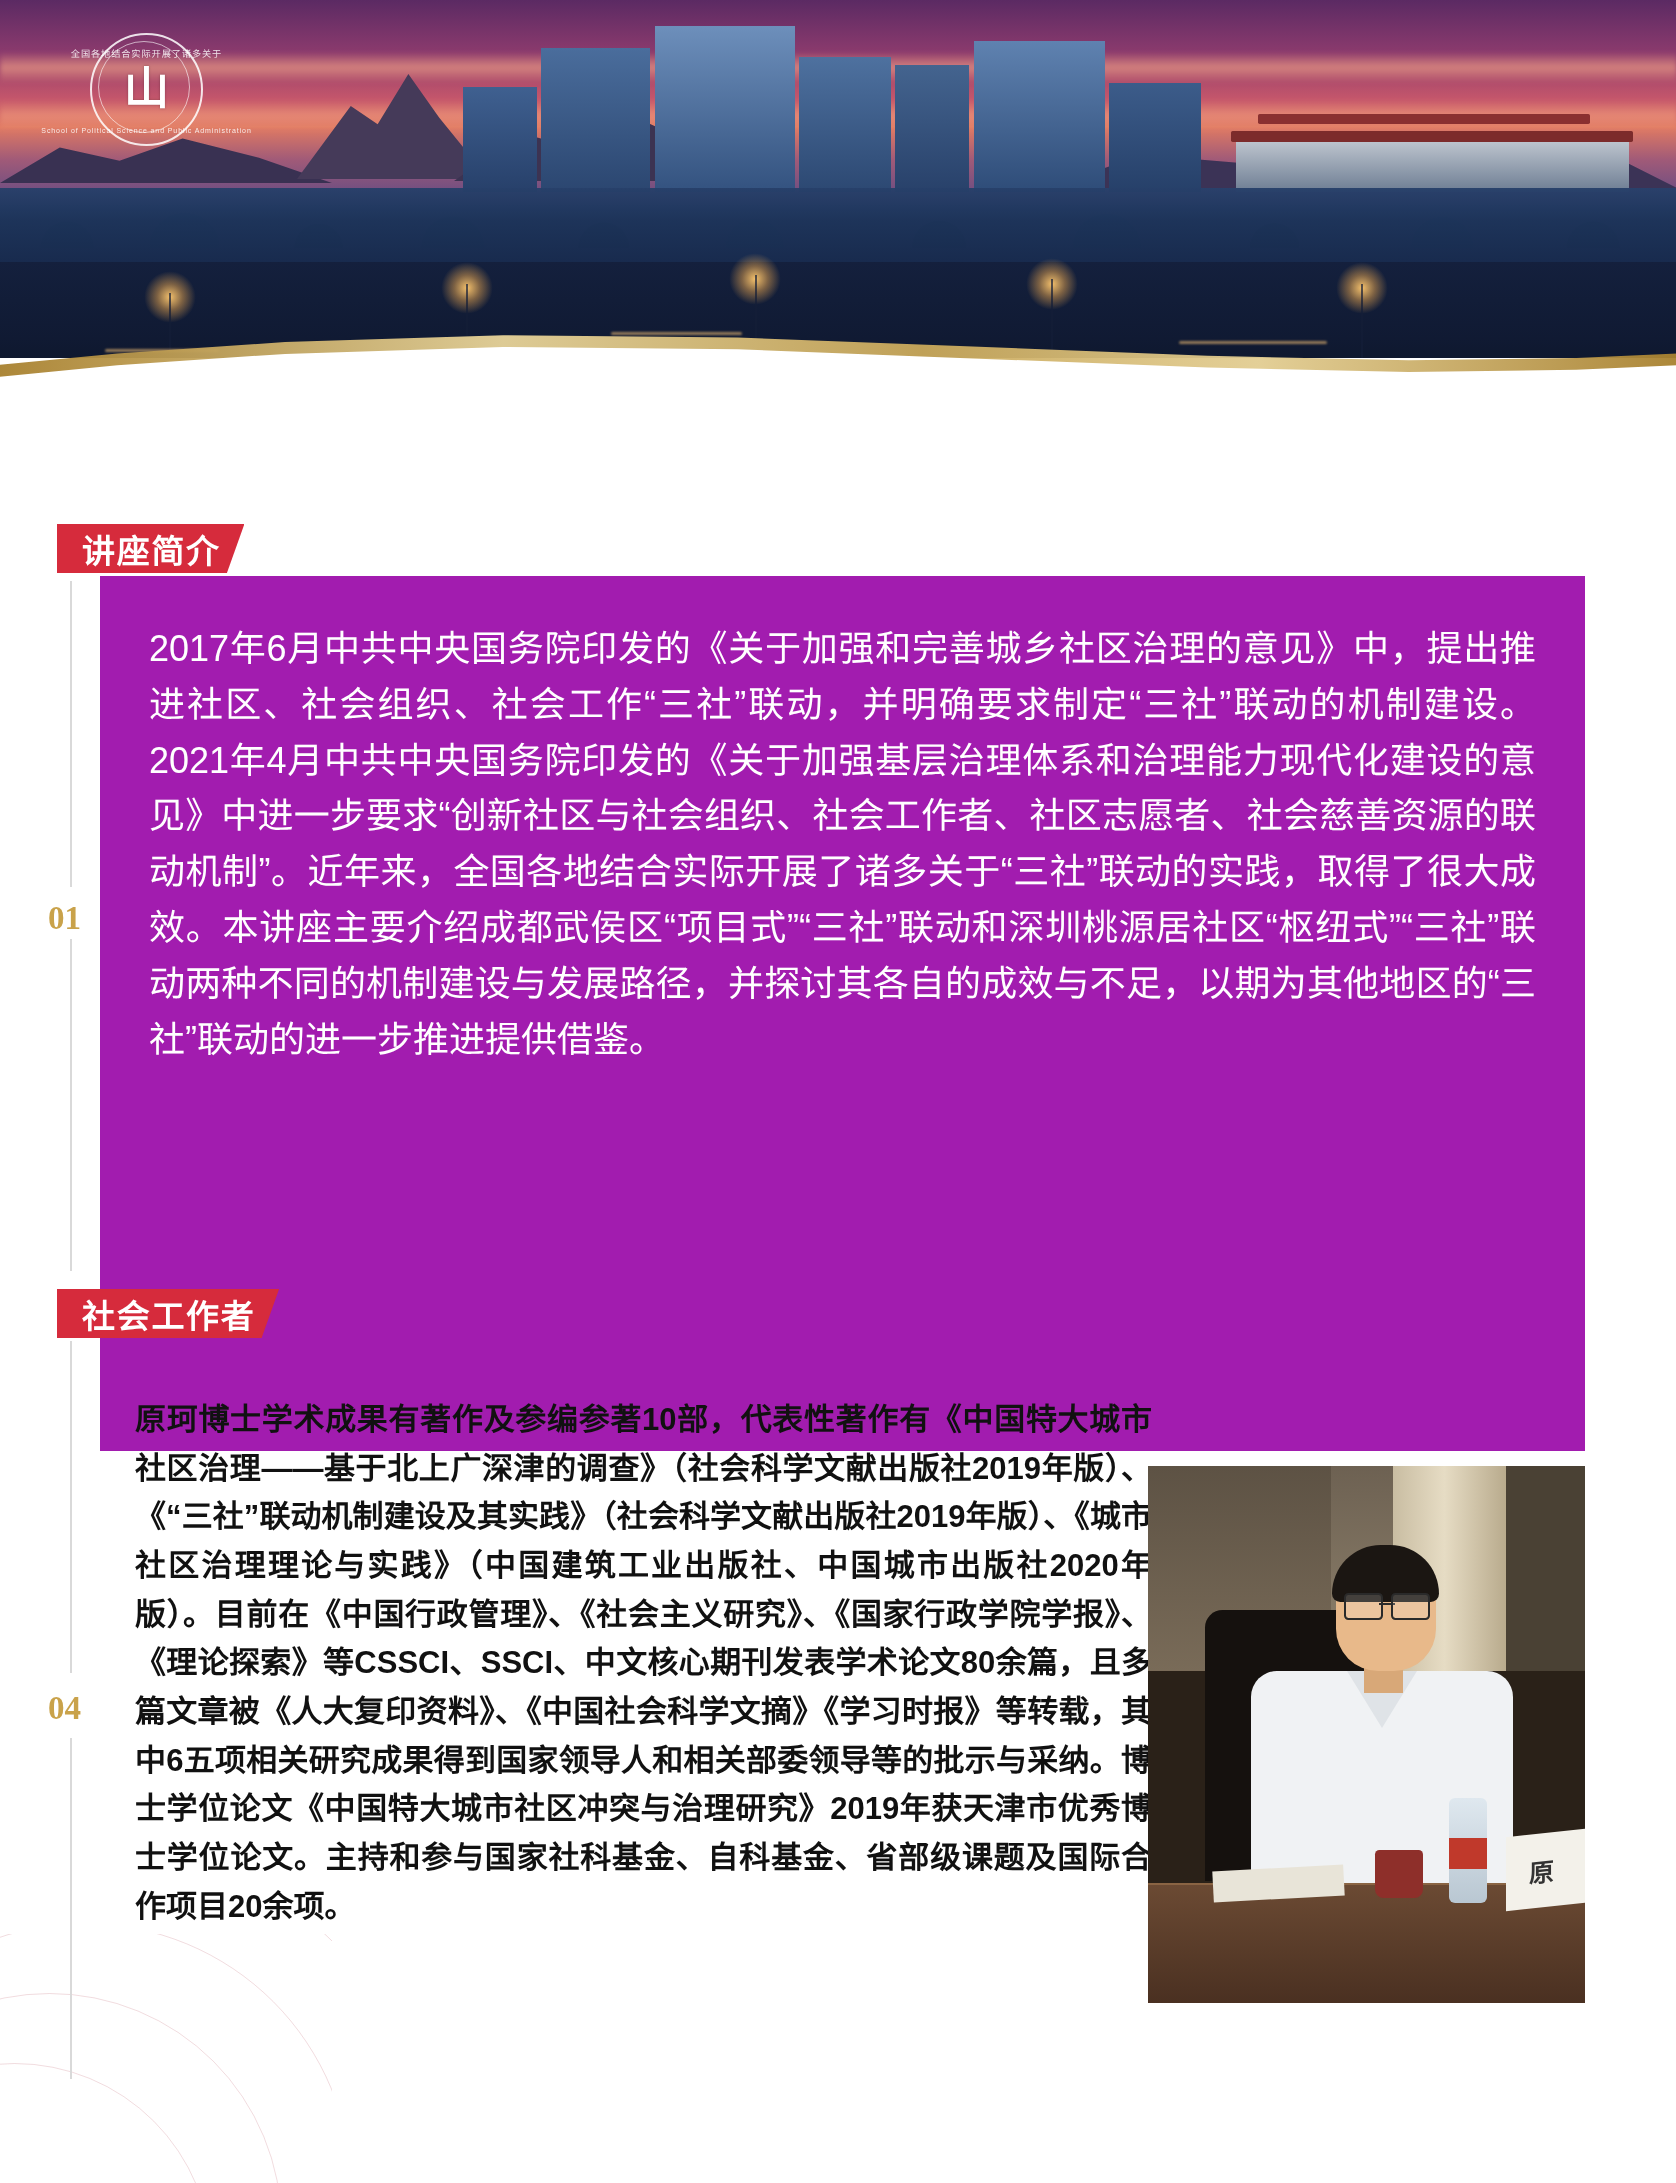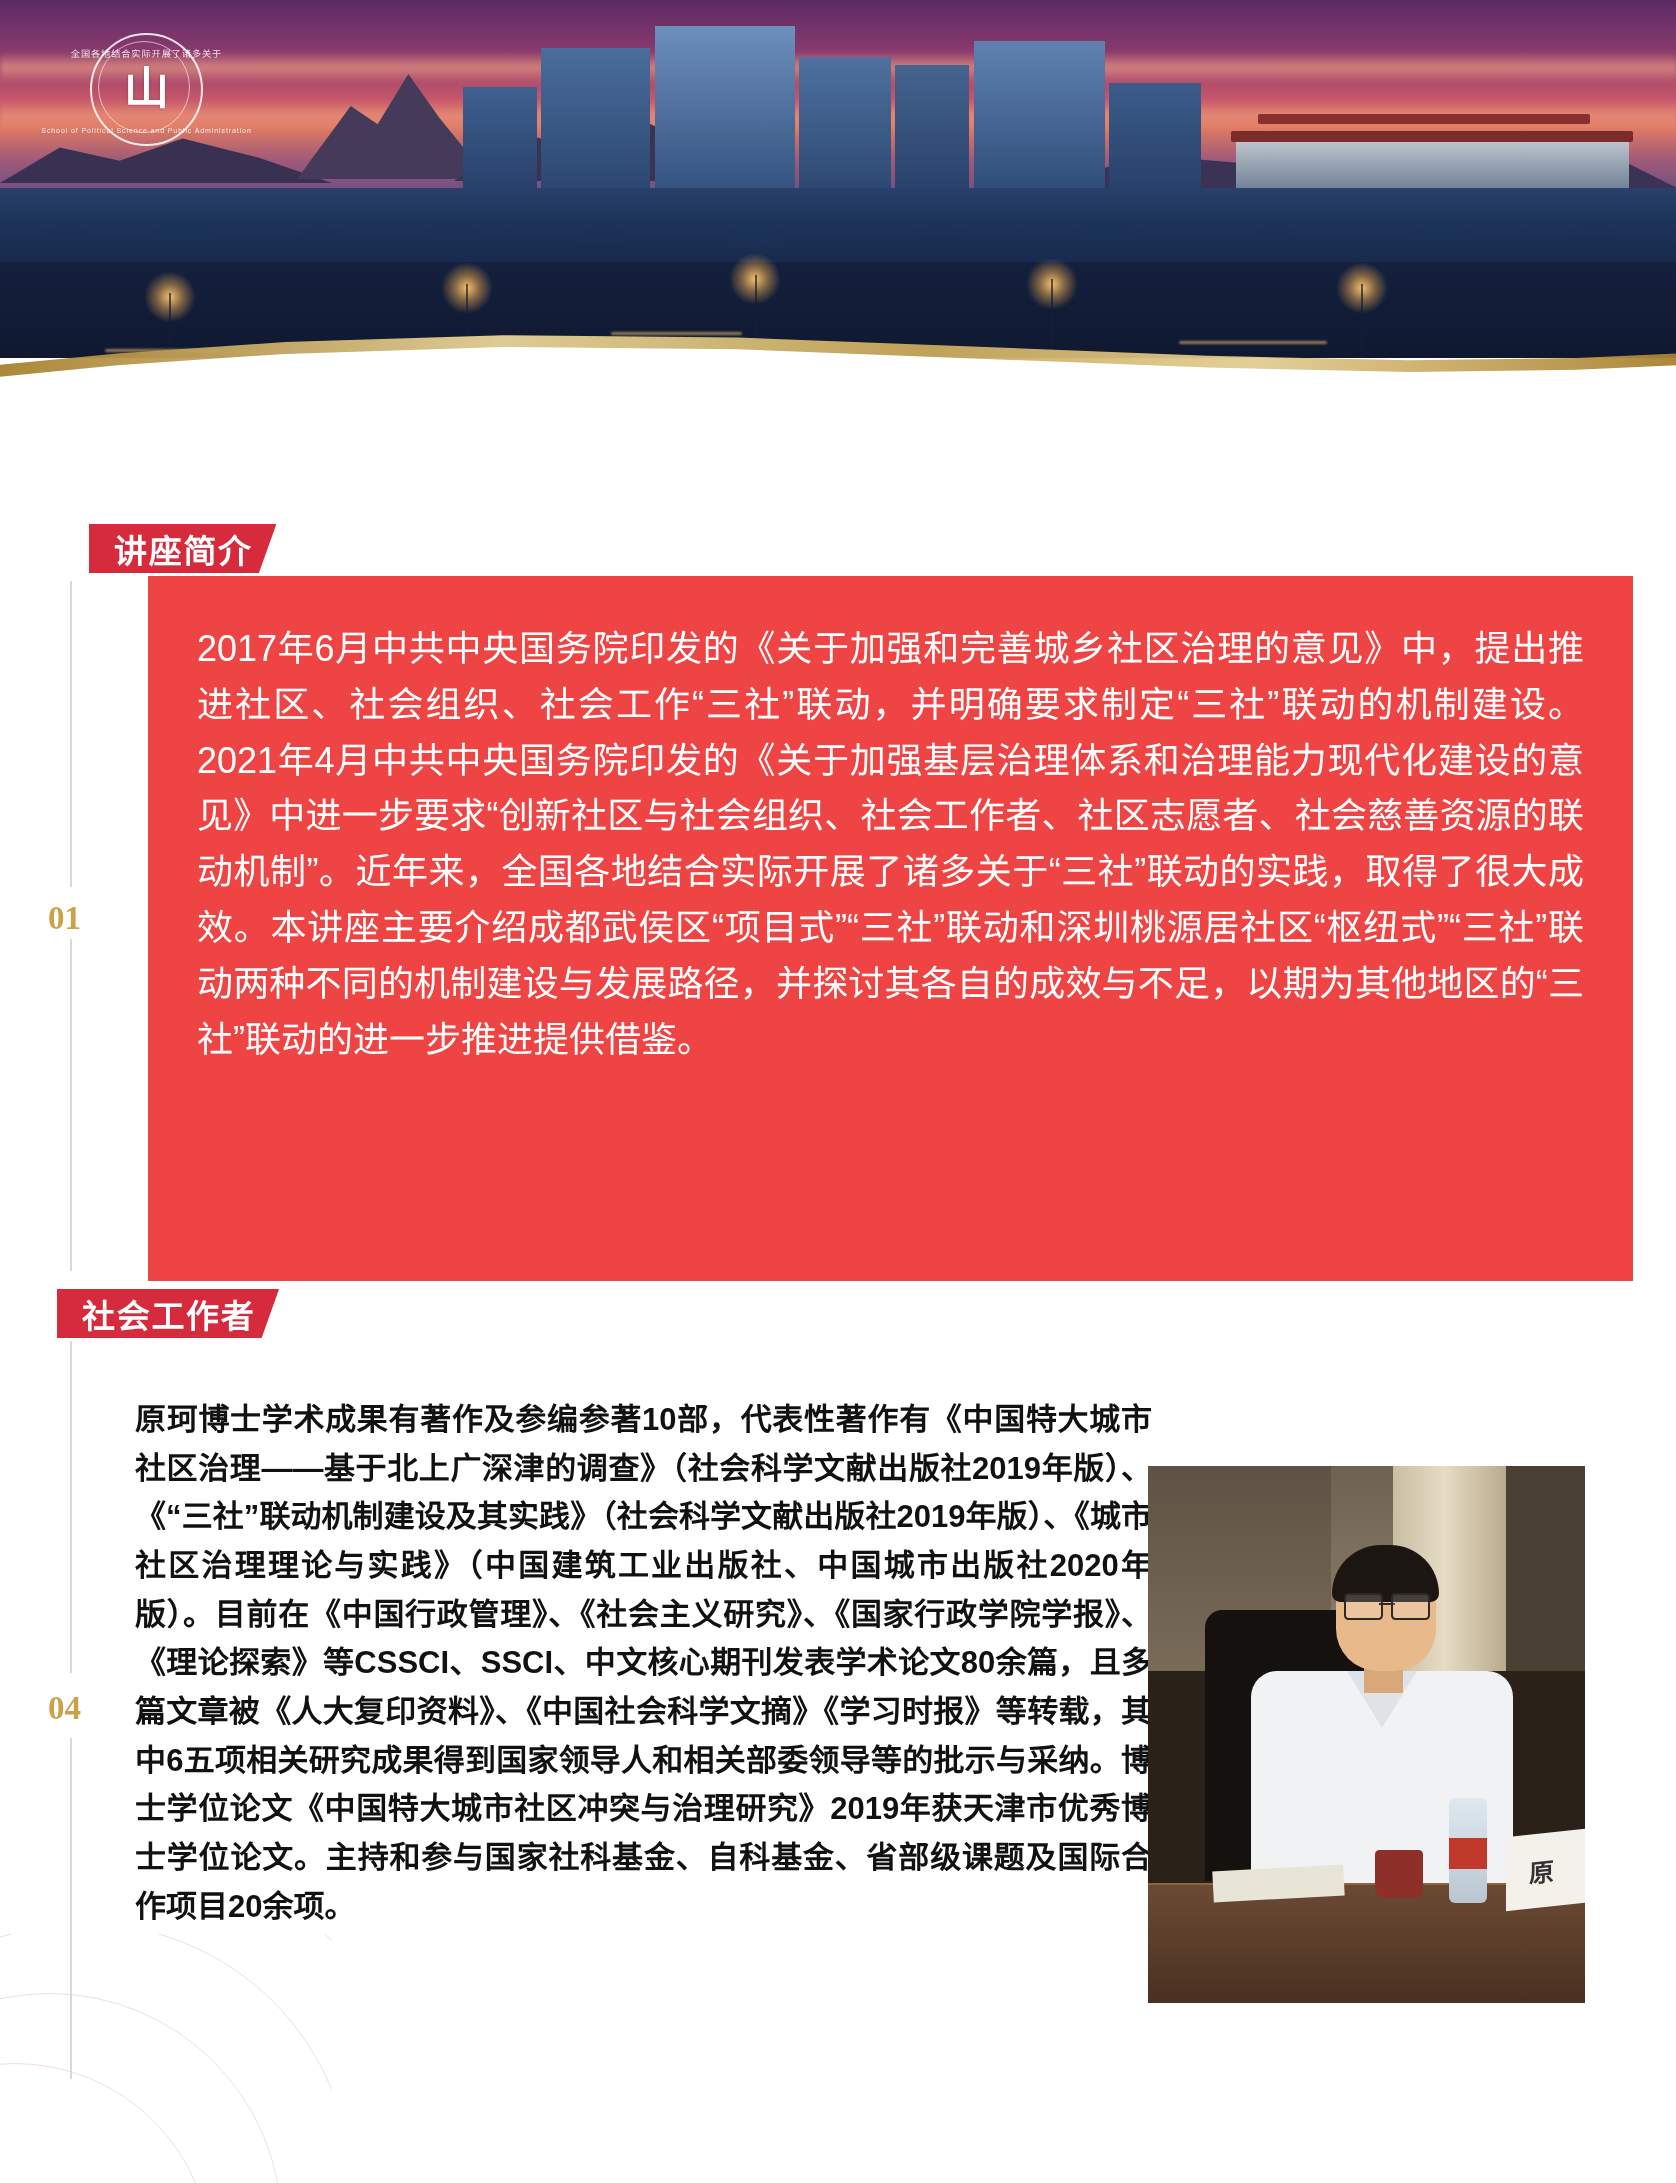--- a/index.html
+++ b/index.html
@@ -167,40 +167,40 @@
   }
 
   
   .tag{
     position:absolute;height:49px;background:#d62b3c;color:#fff;z-index:9;
     display:flex;align-items:center;padding:0 23.6px 0 25px;
     font-size:33px;font-weight:700;letter-spacing:1.7px;
     font-family:"Liberation Serif","DejaVu Serif",serif;
     clip-path:polygon(0 0,100% 0,calc(100% - 17.5px) 100%,0 100%);
   }
-  .tag1{left:57px;top:524px;margin-left:32px;}
+  .tag1{left:57px;top:524px;}
   .tag2{left:57px;top:1289px;}
 
   
   .numcol{position:absolute;left:48px;z-index:9;color:#c9a24a;
     font-family:"Liberation Serif","DejaVu Serif",serif;font-weight:700;font-size:33px;}
   .num1{top:900px;}
   .num2{top:1690px;}
   .vline{
     position:absolute;left:70px;width:1.7px;background:#d9d9d9;z-index:7;
   }
   .vl1{top:581px;height:306px;}
   .vl2{top:939px;height:332px;}
   .vl3{top:1341px;height:332px;}
   .vl4{top:1738px;height:341px;}
 
   
   .card-navy{
-    position:absolute;left:100px;top:576px;width:1485px;height:705px;
-    background:#ef4444;z-index:8;margin-left:48px;
+    position:absolute;left:100px;top:576px;width:1485px;height:875px;
+    background:#a21caf;z-index:8;
   }
   .card-navy p{
     margin:0;padding:45px 49px 0 49px;
     color:#ffffff;font-size:36px;line-height:1.55;text-align:justify;
     font-family:"Liberation Sans","DejaVu Sans",sans-serif;
     text-indent:0;
   }
 
   
   .card-expert{

